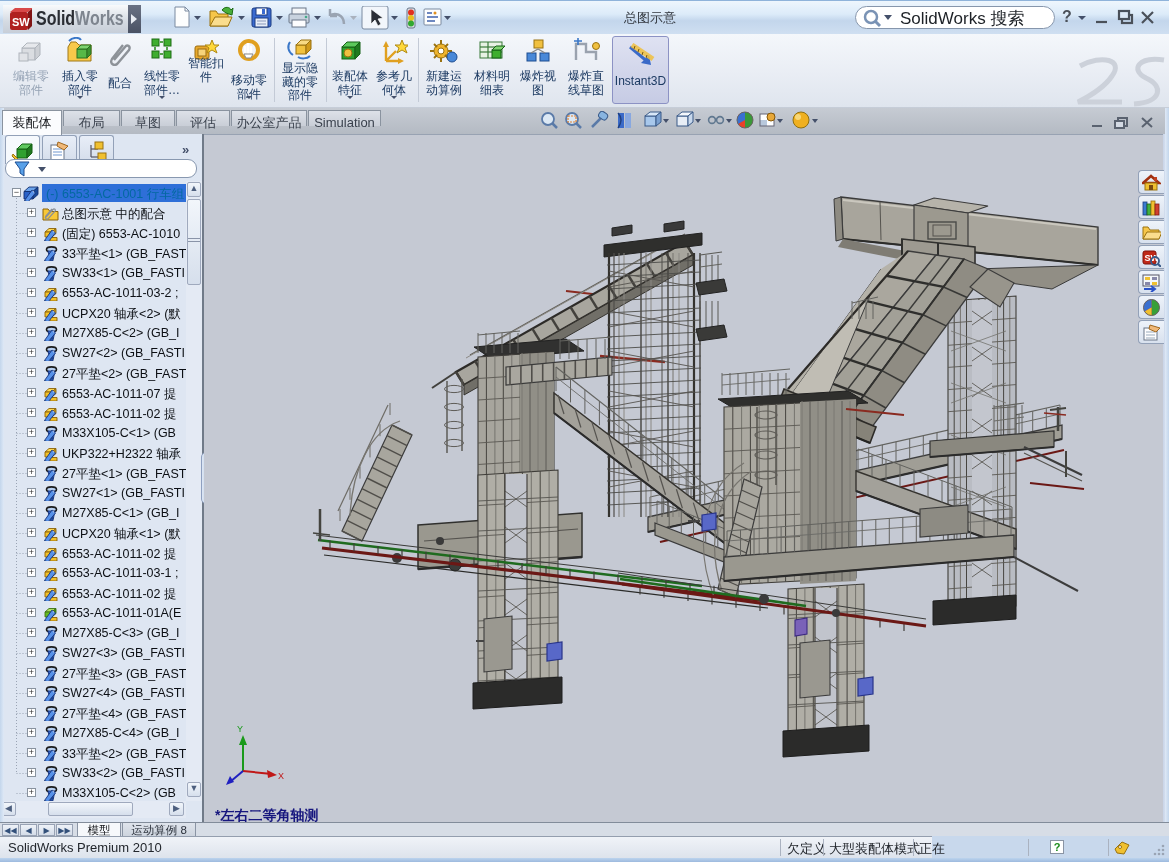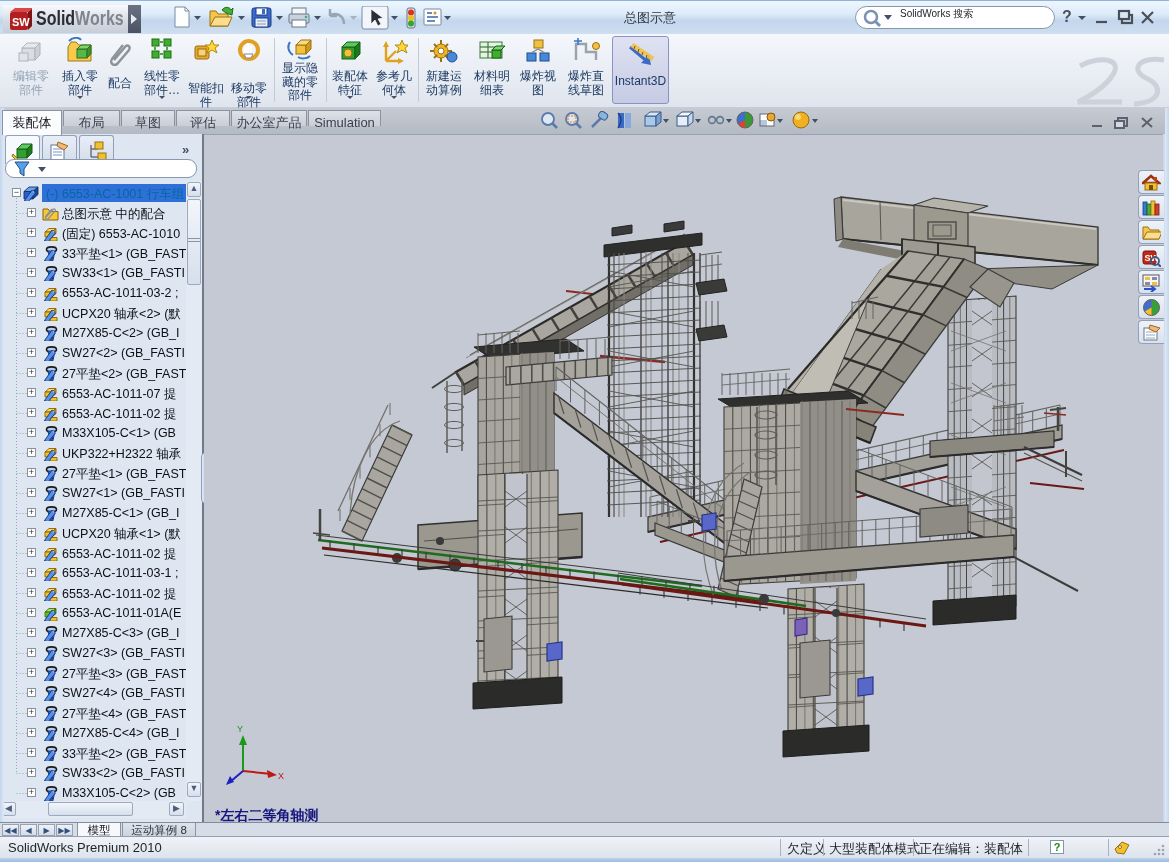--- a/index.html
+++ b/index.html
@@ -13,21 +13,21 @@
   border-top:1px solid #8fb3da; }
 #logoplate { left:3px; top:5px; width:125px; height:28px;
   background:linear-gradient(#f8fafc,#d4dae2 60%,#c7ced8); }
 #logostrip { left:128px; top:5px; width:13px; height:28px; background:linear-gradient(#6a7284,#4a5264); }
 #swcube { left:9px; top:8px; width:23px; height:23px; }
 #swtext { left:36px; top:7px; transform:scaleX(0.8); transform-origin:0 0; font-size:20px; font-weight:bold; color:#2a2d33; letter-spacing:0px; }
 #swtext .lite { color:#7e858f; font-weight:bold; }
 .dd { width:0; height:0; border-left:4px solid transparent; border-right:4px solid transparent; border-top:4px solid #44506a; top:17px; }
 #doctitle { left:560px; top:9px; width:180px; text-align:center; font-size:13px; color:#30353c; }
 #searchbox { left:855px; top:6px; width:200px; height:23px; background:#fff; border:1px solid #8696ac; border-radius:12px; }
-#searchbox .stext { position:absolute; left:44px; top:0; font-size:10px; color:#1d2126; }
+#searchbox .stext { position:absolute; left:44px; top:0; font-size:17px; color:#1d2126; }
 .winbtn { top:10px; font-size:15px; color:#4a5059; font-weight:bold; }
 
 
 #ribbon { left:0; top:34px; width:1169px; height:74px;
   background:linear-gradient(#f4f7fb, #e9edf4 55%, #dfe5ee); border-bottom:1px solid #c6cdd8; }
 .rbtn { position:absolute; top:0; height:74px; text-align:center; }
 .rlabel { position:absolute; width:100%; text-align:center; font-size:12px; line-height:13.5px; color:#1c3a62; }
 .rsep { position:absolute; top:4px; width:1px; height:64px; background:#c3cad6; }
 .rdd { position:absolute; width:0; height:0; border-left:3.5px solid transparent; border-right:3.5px solid transparent; border-top:3.5px solid #44506a; left:50%; margin-left:-3px; }
 #instant3d { left:612px; top:2px; width:57px; height:68px; background:linear-gradient(#dfe2f2,#c6cbe4); border:1px solid #8c92c4; border-radius:3px; }
@@ -59,21 +59,21 @@
 
 #taskstrip { left:1163px; top:134px; width:6px; height:688px; background:linear-gradient(90deg,#c8d4e8,#eaf1fa); }
 .taskbtn { position:absolute; left:0px; width:26px; height:24px; background:linear-gradient(#eef3fa,#d8e1ee); border:1px solid #93a1b8; border-right:none; border-radius:4px 0 0 4px; }
 
 
 #bottabs { left:0; top:822px; width:1169px; height:14px; background:#d7dde6; border-top:1px solid #828c9a; }
 .btab { position:absolute; top:0px; height:14px; font-size:11.5px; text-align:center; line-height:14px; border:1px solid #8a94a4; border-top:none; }
 .bnav { position:absolute; top:1px; width:17px; height:12px; background:linear-gradient(#eef2f8,#d4dce8); border:1px solid #98a2b4; color:#33507a; font-size:8px; line-height:11px; text-align:center; }
 
 
-#statusbar { left:0; top:836px; width:1169px; height:22px; background:linear-gradient(#f0f3f8,#dde3ec); border-top:1px solid #949eae; font-size:13px; color:#22262c; }
+#statusbar { left:0; top:836px; width:932px; height:22px; background:linear-gradient(#f0f3f8,#dde3ec); border-top:1px solid #949eae; font-size:13px; color:#22262c; }
 #statusbar .st { position:absolute; top:3px; }
 #botline { left:0; top:858px; width:1169px; height:4px; background:linear-gradient(#bcd4ee,#9dbade); }
 </style>
 </head>
 <body>
 
 <div class="abs" id="titlebar"></div>
 <div class="abs" id="logoplate"></div>
 <div class="abs" id="logostrip"></div>
 <div class="abs" id="swcube"><svg width="23" height="23">
@@ -219,30 +219,30 @@
     <div class="rlabel" style="top:36px;">线性零<br>部件…</div>
     <div class="rdd" style="top:62px;"></div>
   </div>
 
   <div class="rbtn" style="left:184px;width:44px;">
     <svg style="margin-top:4px" width="28" height="27">
         <rect x="3" y="8" width="14" height="13" rx="2" fill="#e8a92c" stroke="#9a6c10"></rect>
         <rect x="6" y="11" width="8" height="7" fill="#f6d37a" stroke="#9a6c10"></rect>
         <polygon points="20,2 22,7 27,7 23,10 25,15 20,12 15,15 17,10 13,7 18,7" fill="#ffd83a" stroke="#b08a14"></polygon>
       </svg>
-    <div class="rlabel" style="top:48px;">智能扣<br>件</div>
+    <div class="rlabel" style="top:23px;">智能扣<br>件</div>
   </div>
 
   <div class="rbtn" style="left:226px;width:46px;">
     <svg style="margin-top:4px" width="28" height="26">
         <circle cx="14" cy="12" r="9" fill="none" stroke="#e0a020" stroke-width="4"></circle>
         <path d="M13,5 L13,16 M10,8 L10,15 M16,8 L16,15" stroke="#fff" stroke-width="2.4"></path>
         <path d="M9,16 L18,16 L16,20 L11,20 Z" fill="#fff" stroke="#888"></path>
       </svg>
-    <div class="rlabel" style="top:48px;">移动零<br>部件</div>
+    <div class="rlabel" style="top:40px;">移动零<br>部件</div>
     <div class="rdd" style="top:62px;"></div>
   </div>
   <div class="rsep" style="left:274px;"></div>
 
   <div class="rbtn" style="left:276px;width:48px;">
     <svg style="margin-top:2px" width="28" height="24">
         <rect x="10" y="9" width="10" height="9" fill="#f2c23e" stroke="#9a7210"></rect>
         <polygon points="10,9 15,4 25,4 20,9" fill="#f8da84" stroke="#9a7210"></polygon>
         <polygon points="20,9 25,4 25,13 20,18" fill="#d09a1c" stroke="#9a7210"></polygon>
         <path d="M4,6 C1,10 2,16 7,19" fill="none" stroke="#3a77c8" stroke-width="2"></path>

